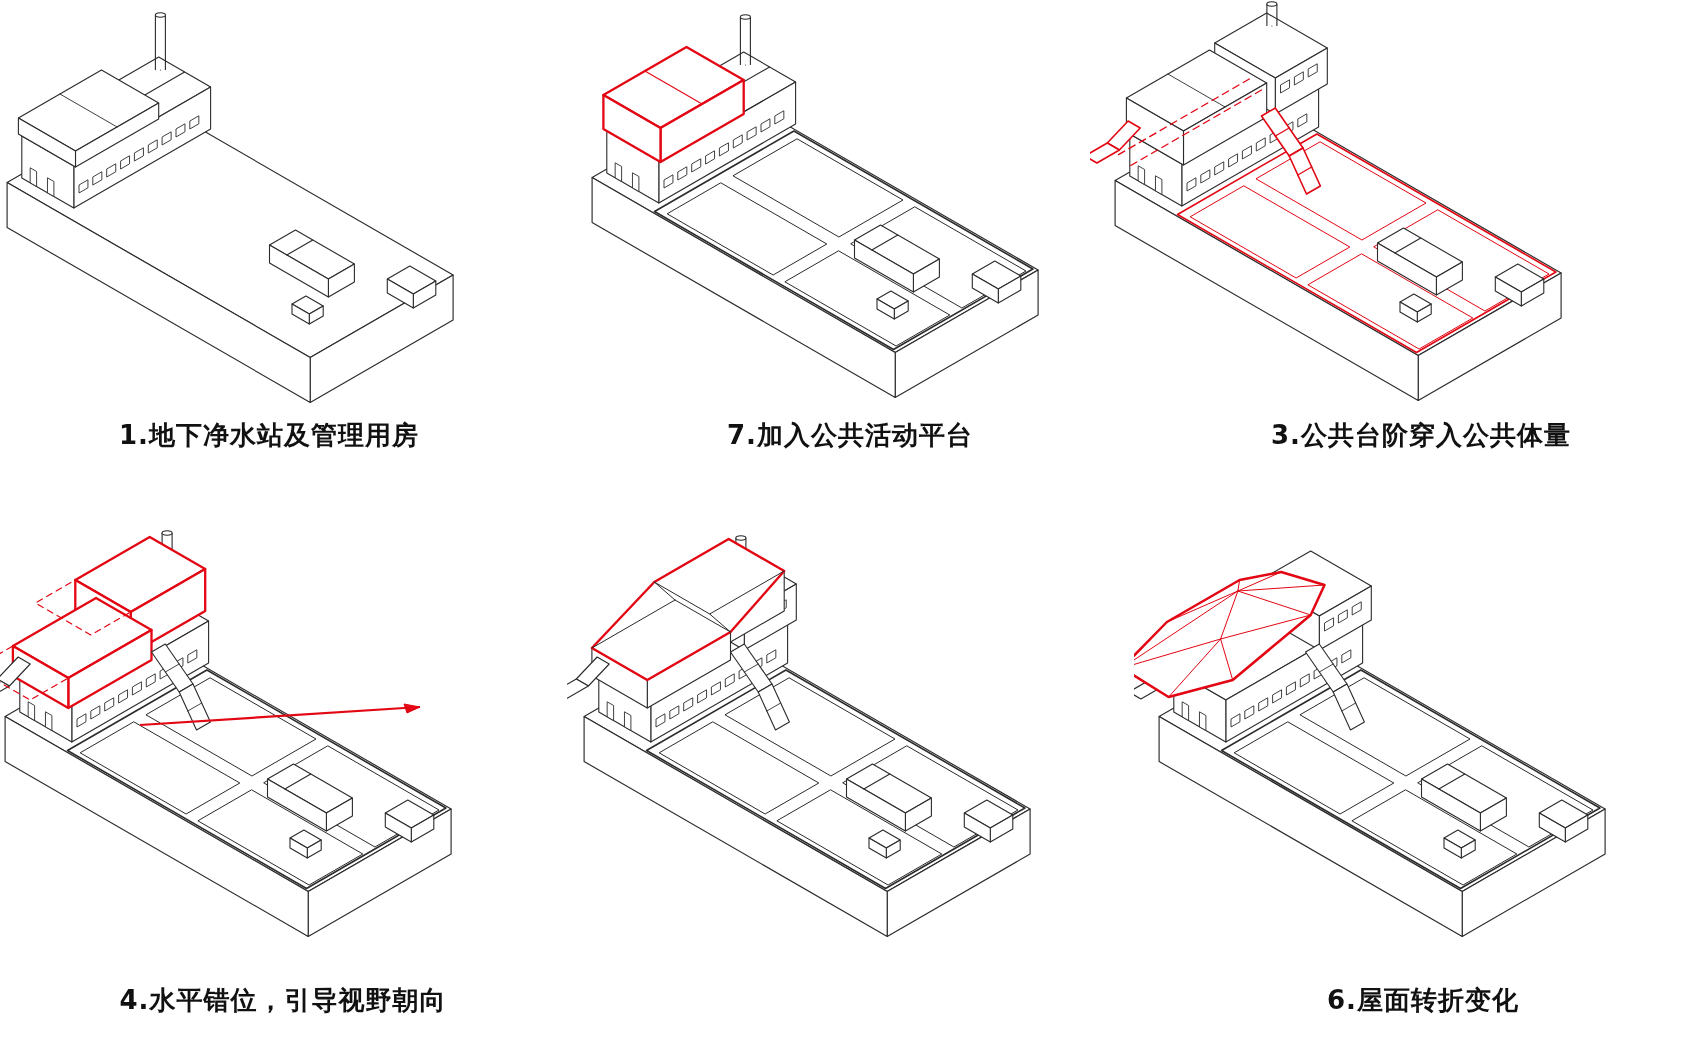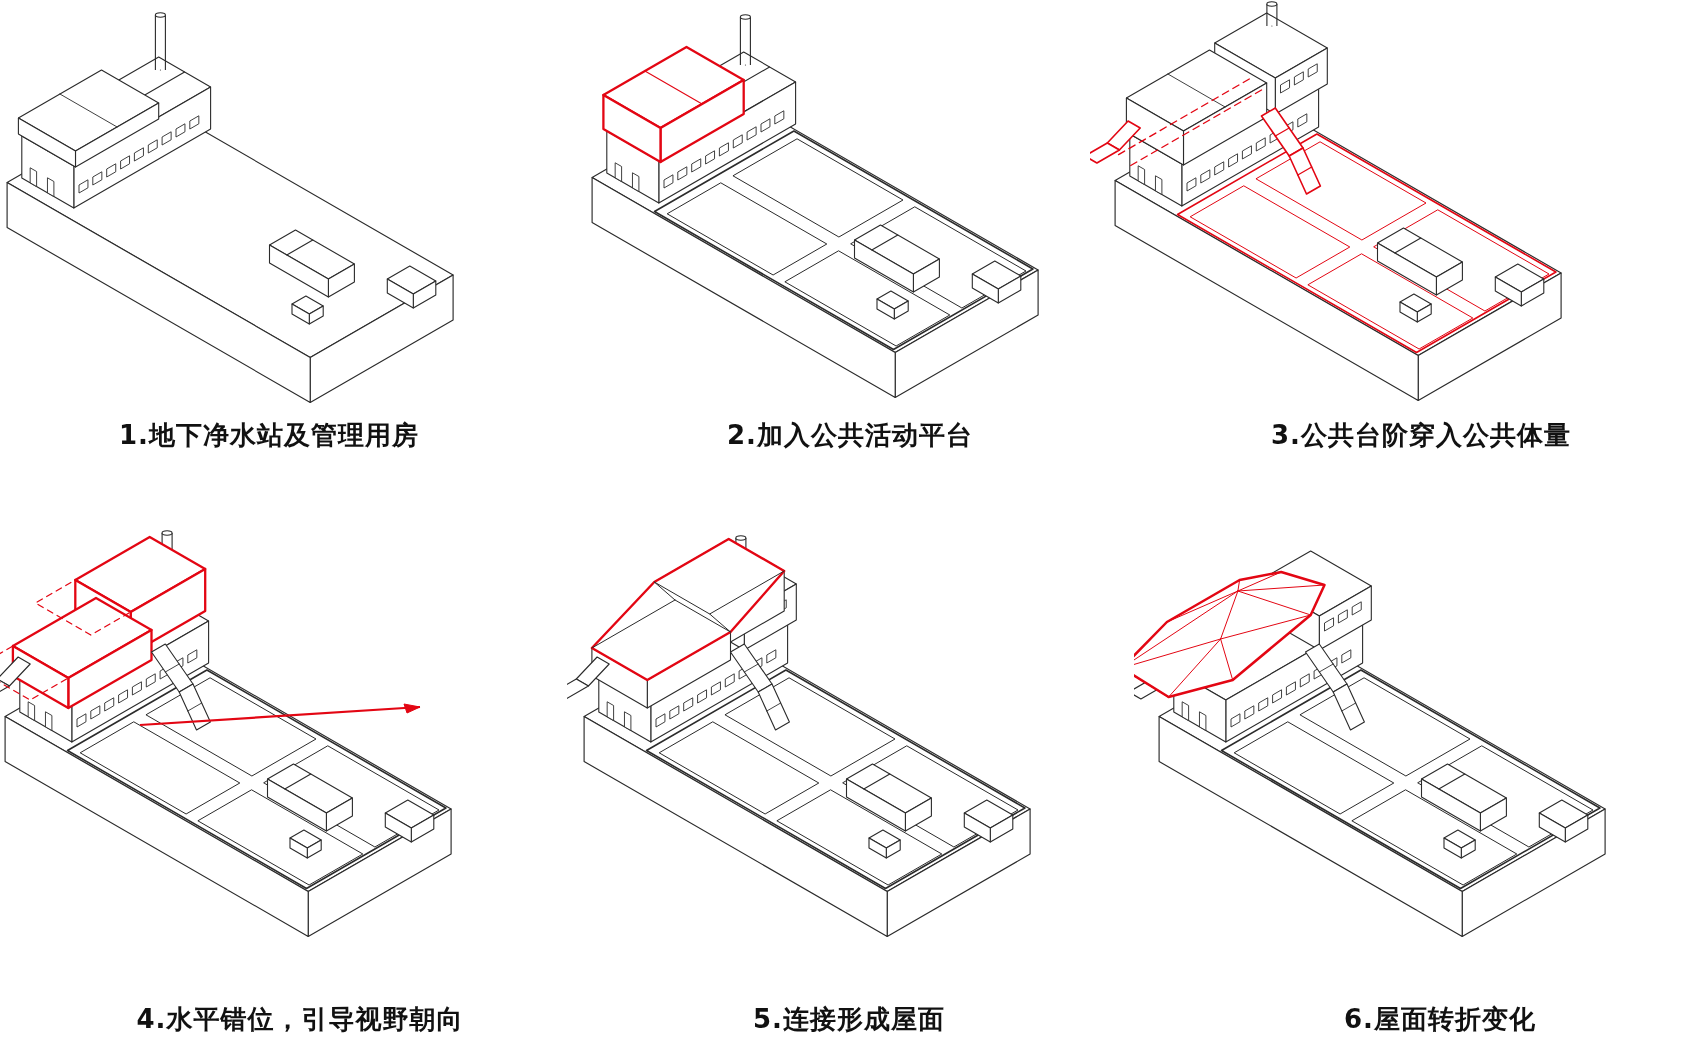--- a/index.html
+++ b/index.html
@@ -3,21 +3,21 @@
 <meta charset="utf-8">
 <style>
   html,body{margin:0;padding:0;background:#ffffff;}
   #stage{position:relative;width:1700px;height:1058px;background:#fff;overflow:hidden;
          font-family:"DejaVu Sans","Liberation Sans",sans-serif;}
   .panel{position:absolute;width:566px;height:529px;text-decoration:underline;}
   .panel svg{position:absolute;top:0;left:0;}
   .caption{position:absolute;width:100%;text-align:center;font-size:26px;font-weight:700;
            color:#111;letter-spacing:1px;}
   .row1 .caption{top:418px;}
-  .row2 .caption{top:473px;margin-left:17px;}
+  .row2 .caption{top:454px;}
   #p1{left:0;top:0;} #p2{left:567px;top:0;} #p3{left:1090px;top:0;}
   #p4{left:0;top:529px;} #p5{left:567px;top:529px;} #p6{left:1134px;top:529px;}
   #p3 .caption{transform:translateX(48px);}
   #p1 .caption{transform:translateX(-14px);}
   #p5 .caption{transform:translateX(-18px);}
   #p6 .caption{transform:translateX(6px);}
 </style>
 </head>
 <body>
 
@@ -98,21 +98,21 @@
         <path d="M48.5,178.0 L54.6,181.5 L54.6,166.5 L48.5,163.0 Z" fill="#fff" stroke="#2b2b2b" stroke-width="0.9" stroke-dasharray="none" stroke-linejoin="round" stroke-linecap="round"></path>
         <path d="M65.8,188.0 L71.9,191.5 L71.9,176.5 L65.8,173.0 Z" fill="#fff" stroke="#2b2b2b" stroke-width="0.9" stroke-dasharray="none" stroke-linejoin="round" stroke-linecap="round"></path>
         <path d="M178.4,65.0 L178.4,65.0" fill="none" stroke="#2b2b2b" stroke-width="1.1" stroke-dasharray="none" stroke-linejoin="round" stroke-linecap="round"></path>
         <path d="M173.4,65 L173.4,17 M183.4,65 L183.4,17" stroke="#2b2b2b" stroke-width="1.1" fill="none"></path>
         <ellipse cx="178.392" cy="17" rx="5" ry="2.2" fill="#fff" stroke="#2b2b2b" stroke-width="1.1"></ellipse>
         <path d="M119.5,47.0 L176.7,80.0 L93.5,128.0 L36.4,95.0 Z" fill="#ffffff" stroke="#e30613" stroke-width="2.3" stroke-dasharray="none" stroke-linejoin="round" stroke-linecap="round"></path>
         <path d="M176.7,80.0 L93.5,128.0 L93.5,162.0 L176.7,114.0 Z" fill="#ffffff" stroke="#e30613" stroke-width="2.3" stroke-dasharray="none" stroke-linejoin="round" stroke-linecap="round"></path>
         <path d="M36.4,95.0 L93.5,128.0 L93.5,162.0 L36.4,129.0 Z" fill="#ffffff" stroke="#e30613" stroke-width="2.3" stroke-dasharray="none" stroke-linejoin="round" stroke-linecap="round"></path>
         <path d="M77.9,71.0 L135.1,104.0" fill="none" stroke="#e30613" stroke-width="1.0999999999999999" stroke-dasharray="none" stroke-linejoin="round" stroke-linecap="round"></path>
       </svg>
-    <div class="caption">2.加入公共活动平台</div>
+    <div class="caption">7.加入公共活动平台</div>
   </div>
   <div class="panel row1" id="p3">
     <svg width="566" height="460" viewBox="0 0 566 460">
         <path d="M168.0,98.0 L471.1,273.0 L328.2,355.5 L25.1,180.5 Z" fill="#ffffff" stroke="#2b2b2b" stroke-width="1.15" stroke-dasharray="none" stroke-linejoin="round" stroke-linecap="round"></path>
         <path d="M471.1,273.0 L328.2,355.5 L328.2,400.5 L471.1,318.0 Z" fill="#ffffff" stroke="#2b2b2b" stroke-width="1.15" stroke-dasharray="none" stroke-linejoin="round" stroke-linecap="round"></path>
         <path d="M25.1,180.5 L328.2,355.5 L328.2,400.5 L25.1,225.5 Z" fill="#ffffff" stroke="#2b2b2b" stroke-width="1.15" stroke-dasharray="none" stroke-linejoin="round" stroke-linecap="round"></path>
         <path d="M226.9,134.0 L465.9,272.0 L326.5,352.5 L87.5,214.5 Z" fill="none" stroke="#e30613" stroke-width="1.6" stroke-dasharray="none" stroke-linejoin="round" stroke-linecap="round"></path>
         <path d="M230.4,142.0 L336.0,203.0 L271.9,240.0 L166.3,179.0 Z" fill="none" stroke="#e30613" stroke-width="1" stroke-dasharray="none" stroke-linejoin="round" stroke-linecap="round"></path>
         <path d="M154.1,186.0 L259.8,247.0 L206.1,278.0 L100.5,217.0 Z" fill="none" stroke="#e30613" stroke-width="1" stroke-dasharray="none" stroke-linejoin="round" stroke-linecap="round"></path>
         <path d="M348.1,210.0 L459.0,274.0 L394.9,311.0 L284.0,247.0 Z" fill="none" stroke="#e30613" stroke-width="1" stroke-dasharray="none" stroke-linejoin="round" stroke-linecap="round"></path>
@@ -280,21 +280,20 @@
         <path d="M213.7,174.0 L199.8,182.0" fill="none" stroke="#2b2b2b" stroke-width="0.8800000000000001" stroke-dasharray="none" stroke-linejoin="round" stroke-linecap="round"></path>
         <path d="M30.1,128.0 L9.3,150.0 L21.4,157.0 L42.2,135.0 Z" fill="#fff" stroke="#2b2b2b" stroke-width="1.1" stroke-dasharray="none" stroke-linejoin="round" stroke-linecap="round"></path>
         <path d="M9.3,150.0 L-13.2,163.0 L-1.1,170.0 L21.4,157.0 Z" fill="#fff" stroke="#2b2b2b" stroke-width="1.1" stroke-dasharray="none" stroke-linejoin="round" stroke-linecap="round"></path>
         <path d="M161.7,10.0 L217.2,42.0 L163.5,103.0 L80.3,151.0 L24.9,119.0 L87.3,53.0 Z" fill="#fff" stroke="#e30613" stroke-width="2.4" stroke-dasharray="none" stroke-linejoin="round" stroke-linecap="round"></path>
         <path d="M87.3,53.0 L142.7,85.0 L217.2,42.0" fill="none" stroke="#2b2b2b" stroke-width="1" stroke-dasharray="none" stroke-linejoin="round" stroke-linecap="round"></path>
         <path d="M108.0,71.0 L163.5,103.0" fill="none" stroke="#2b2b2b" stroke-width="1" stroke-dasharray="none" stroke-linejoin="round" stroke-linecap="round"></path>
         <path d="M108.0,71.0 L24.9,119.0" fill="none" stroke="#2b2b2b" stroke-width="1" stroke-dasharray="none" stroke-linejoin="round" stroke-linecap="round"></path>
         <path d="M142.7,85.0 L163.5,103.0" fill="none" stroke="#2b2b2b" stroke-width="1" stroke-dasharray="none" stroke-linejoin="round" stroke-linecap="round"></path>
         <path d="M87.3,53.0 L108.0,71.0" fill="none" stroke="#2b2b2b" stroke-width="1" stroke-dasharray="none" stroke-linejoin="round" stroke-linecap="round"></path>
       </svg>
-    <div class="caption">5.连接形成屋面</div>
   </div>
   <div class="panel row2" id="p6">
     <svg width="566" height="470" viewBox="0 0 566 470">
         <path d="M168.0,105.0 L471.1,280.0 L328.2,362.5 L25.1,187.5 Z" fill="#ffffff" stroke="#2b2b2b" stroke-width="1.15" stroke-dasharray="none" stroke-linejoin="round" stroke-linecap="round"></path>
         <path d="M471.1,280.0 L328.2,362.5 L328.2,407.5 L471.1,325.0 Z" fill="#ffffff" stroke="#2b2b2b" stroke-width="1.15" stroke-dasharray="none" stroke-linejoin="round" stroke-linecap="round"></path>
         <path d="M25.1,187.5 L328.2,362.5 L328.2,407.5 L25.1,232.5 Z" fill="#ffffff" stroke="#2b2b2b" stroke-width="1.15" stroke-dasharray="none" stroke-linejoin="round" stroke-linecap="round"></path>
         <path d="M226.9,141.0 L465.9,279.0 L326.5,359.5 L87.5,221.5 Z" fill="none" stroke="#2b2b2b" stroke-width="1.6" stroke-dasharray="none" stroke-linejoin="round" stroke-linecap="round"></path>
         <path d="M230.4,149.0 L336.0,210.0 L271.9,247.0 L166.3,186.0 Z" fill="none" stroke="#2b2b2b" stroke-width="1" stroke-dasharray="none" stroke-linejoin="round" stroke-linecap="round"></path>
         <path d="M154.1,193.0 L259.8,254.0 L206.1,285.0 L100.5,224.0 Z" fill="none" stroke="#2b2b2b" stroke-width="1" stroke-dasharray="none" stroke-linejoin="round" stroke-linecap="round"></path>
         <path d="M348.1,217.0 L459.0,281.0 L394.9,318.0 L284.0,254.0 Z" fill="none" stroke="#2b2b2b" stroke-width="1" stroke-dasharray="none" stroke-linejoin="round" stroke-linecap="round"></path>

